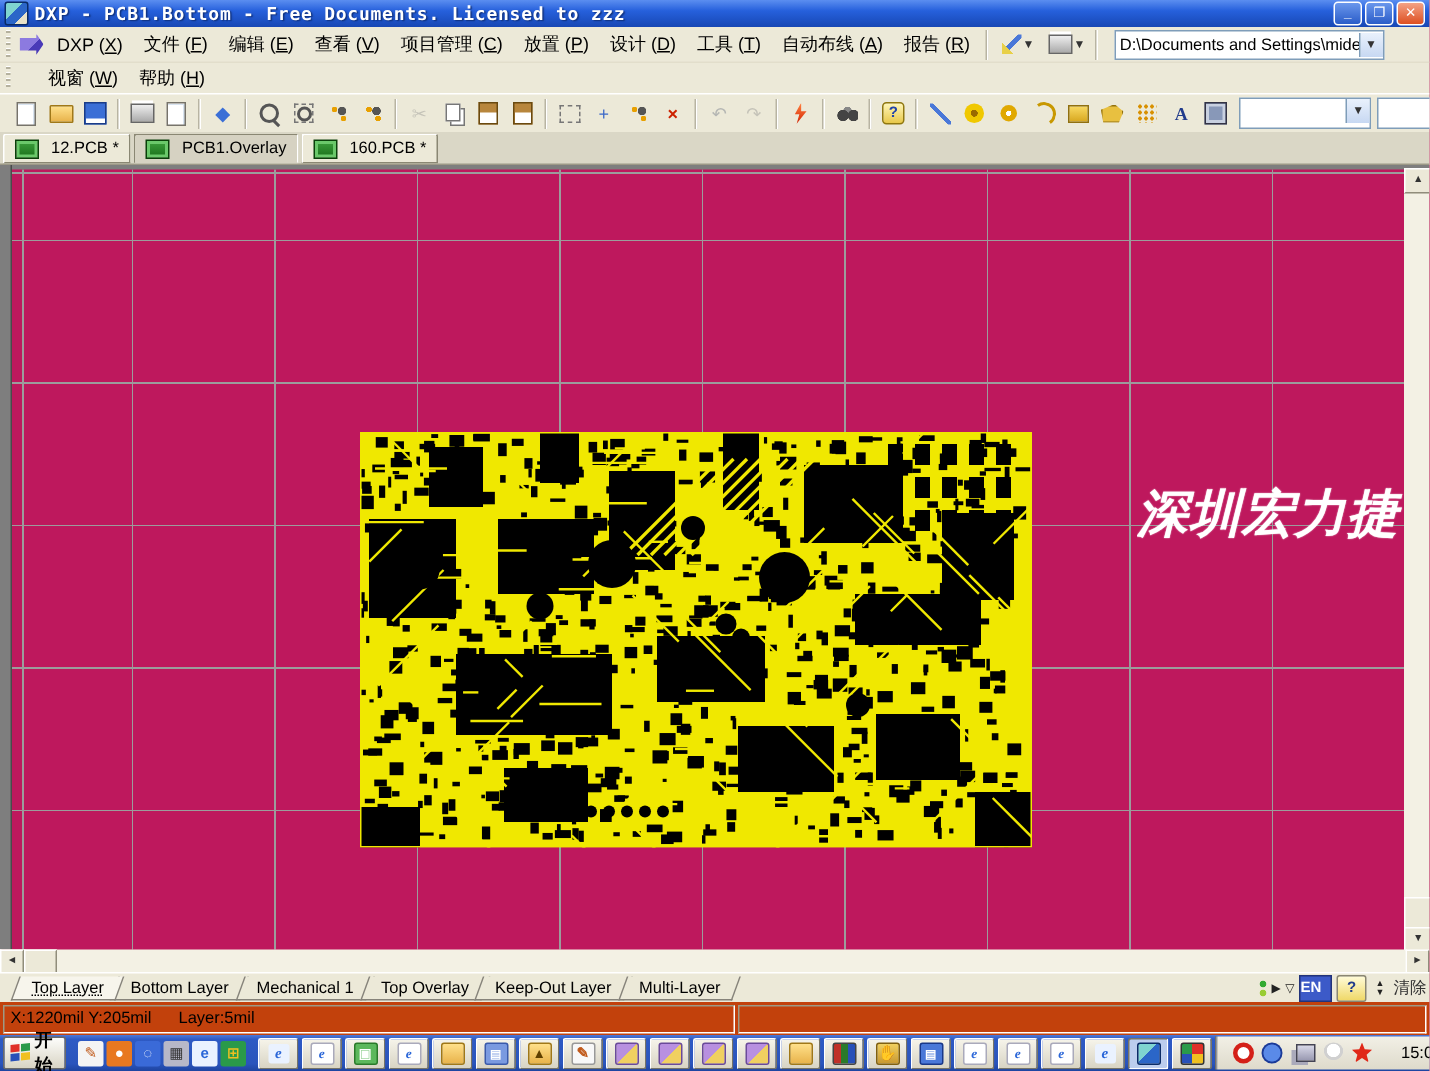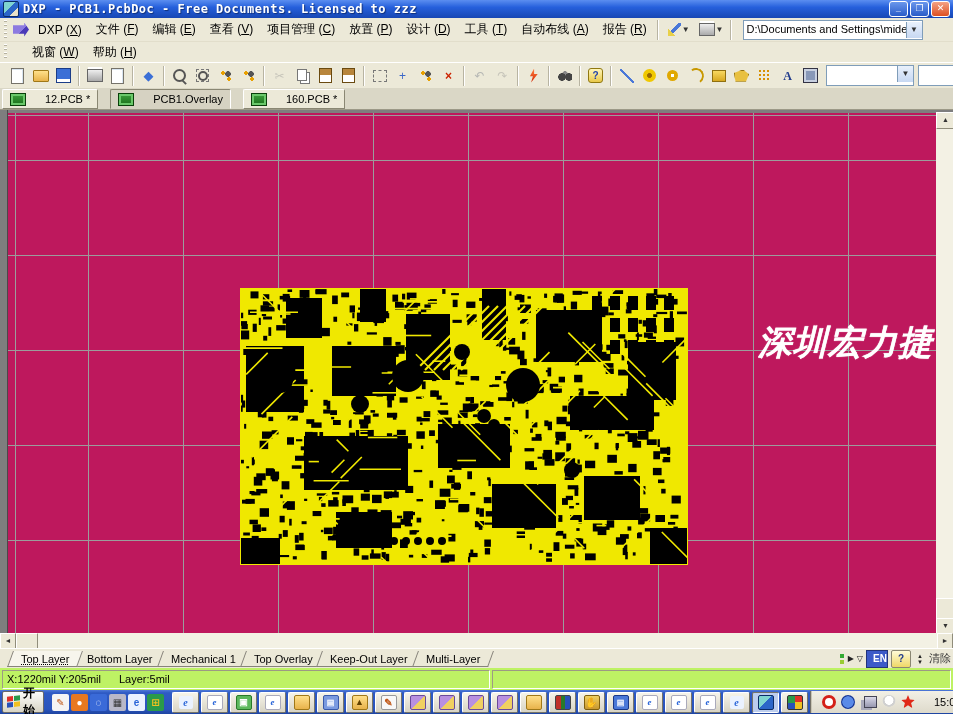--- a/index.html
+++ b/index.html
@@ -68,21 +68,21 @@
   .sh-text{color:#223C8C;font-weight:bold;font-family:"Liberation Serif",serif;}
   .sh-wiz{width:13px;height:13px;background:linear-gradient(45deg,#E8D048 0 30%,transparent 30%),linear-gradient(135deg,transparent 40%,#4A78D8 40% 60%,transparent 60%);}
   .tcombo{width:86px;height:19px;background:#fff;border:1px solid #7F9DB9;display:flex;margin-left:4px;}
   .tcombo .sp{flex:1;}
   .glyph-blue{color:#3B68C8;}
   .glyph-gray{color:#888;}
   .glyph-red{color:#CC2200;font-weight:bold;}
 
   
   .doctabs{top:88px;height:22px;background:#DAD7C6;display:flex;align-items:flex-start;padding:1px 2px 0;border-bottom:1px solid #9C9987;}
-  .doctab{display:flex;align-items:center;gap:19px;height:18px;padding:0 7px;margin-right:12px;background:#ECE9D8;
+  .doctab{display:flex;align-items:center;gap:8px;height:18px;padding:0 7px;margin-right:2px;background:#ECE9D8;
     border:1px solid;border-color:#FFF #8A8773 #8A8773 #FFF;border-radius:2px 2px 0 0;font-size:11px;white-space:nowrap;}
   .doctab.active{background:#D6D2C2;border-color:#8A8773 #FFF #D6D2C2 #8A8773;}
   .chipico{width:14px;height:11px;background:linear-gradient(#3DA03D,#1A701A);border:1px solid #0A400A;
     box-shadow:inset 0 0 0 2px #6AC86A;}
 
   
   .canvas{top:110px;height:538px;background:#be185d;overflow:hidden;font-style:italic;}
   .edge-top{position:absolute;left:0;top:0;width:953px;height:3px;background:#7E7E7E;}
   .edge-left{position:absolute;left:0;top:0;width:7px;height:523px;background:#7E7E7E;border-right:1px solid #4A4A4A;}
   .gridlayer{position:absolute;left:8px;top:3px;width:928px;height:520px;
@@ -105,28 +105,28 @@
   
   .layerrow{top:648px;height:20px;background:#ECE9D8;border-top:1px solid #fff;display:flex;align-items:center;padding-left:10px;}
   .ltab{height:15px;padding:0 10px;margin-right:-4px;background:#ECE9D8;border:1px solid #86837A;border-top:none;
     transform:skewX(-20deg);display:flex;align-items:center;}
   .ltab>span{transform:skewX(20deg);font-size:11px;white-space:nowrap;}
   .ltab.active{background:#F7F5EC;z-index:2;}
   .ltab.active>span{text-decoration:underline dotted 1px;}
   .layer-right{margin-left:auto;display:flex;align-items:center;gap:3px;padding-right:2px;}
   .gdots{width:6px;height:12px;background:radial-gradient(circle 2.4px at 3px 3px,#3A3 90%,transparent),radial-gradient(circle 2.4px at 3px 9px,#9C3 90%,transparent);}
   .small-arrow{font-size:8px;color:#222;}
-  .enbox{width:20px;height:16px;background:#3C5AC8;color:#fff;font-size:10px;font-weight:bold;text-align:right;line-height:16px;border:1px solid #22337A;}
+  .enbox{width:20px;height:16px;background:#3C5AC8;color:#fff;font-size:10px;font-weight:bold;text-align:left;line-height:16px;border:1px solid #22337A;}
   .helpbtn{width:18px;height:16px;background:linear-gradient(#FFFBD8,#EFD867);border:1px solid #8A8773;border-radius:2px;
     color:#223C8C;font-weight:bold;font-size:10px;text-align:center;line-height:15px;}
   .spinner{width:12px;height:16px;display:flex;flex-direction:column;align-items:center;justify-content:center;font-size:6px;color:#222;}
   .clearlbl{font-size:11px;color:#333;white-space:nowrap;}
 
   
-  .statusbar{top:668px;height:22px;background:#bef264;display:flex;align-items:center;padding:0 2px;gap:2px;}
+  .statusbar{top:668px;height:22px;background:#c2410c;display:flex;align-items:center;padding:0 2px;gap:2px;}
   .spanel{height:17px;border:1px solid;border-color:#9D9A84 #FFF #FFF #9D9A84;display:flex;align-items:center;padding:0 4px;font-size:11px;white-space:nowrap;}
   .spanel.coords{width:478px;}
   .spanel.mid{flex:1;}
   .sbuttons{display:flex;align-items:center;height:18px;}
   .sbut{padding:1px 9px;border-left:1px solid #C8C4B2;border-right:1px solid #fff;font-size:11px;white-space:nowrap;}
   .sbut u{text-decoration:underline;}
 
   
   .taskbar{top:690px;height:24px;background:linear-gradient(180deg,#4E79D8 0%,#2E5AC4 12%,#2A54BC 80%,#1E44A0 100%);
     display:flex;align-items:center;padding:0 2px;gap:2px;}
@@ -163,21 +163,21 @@
   .t-network{border-radius:0;background:linear-gradient(#D8D8E8,#9898B0);border:1px solid #445;box-shadow:-4px 3px 0 -1px #AAB;width:11px;height:10px;margin-left:4px;}
   .t-whitebulb{background:radial-gradient(circle at 50% 38%,#FFFFFF 0 38%,#D0D0D0 42% 55%,transparent 60%);}
   .t-redburst{background:#E02818;clip-path:polygon(50% 0,63% 32%,98% 35%,72% 58%,82% 95%,50% 74%,18% 95%,28% 58%,2% 35%,37% 32%);}
   .clock{font-size:11px;margin-left:14px;}
 </style>
 </head>
 <body>
 
 <div class="row titlebar">
   <div class="appico"></div>
-  <div class="title-text">DXP - PCB1.PcbDoc - Free Documents. Licensed to zzz</div>
+  <div class="title-text">DXP - PCB1.Bottom - Free Documents. Licensed to zzz</div>
   <div class="winbtn b-min">_</div>
   <div class="winbtn b-rest">❐</div>
   <div class="winbtn b-close">✕</div>
 </div>
 
 <div class="row menubar1">
   <div class="grip"></div>
   <div class="dxpico"></div>
   <div id="menu1" style="display:flex;align-items:center;">
       <div class="mitem">DXP (<u>X</u>)</div>

